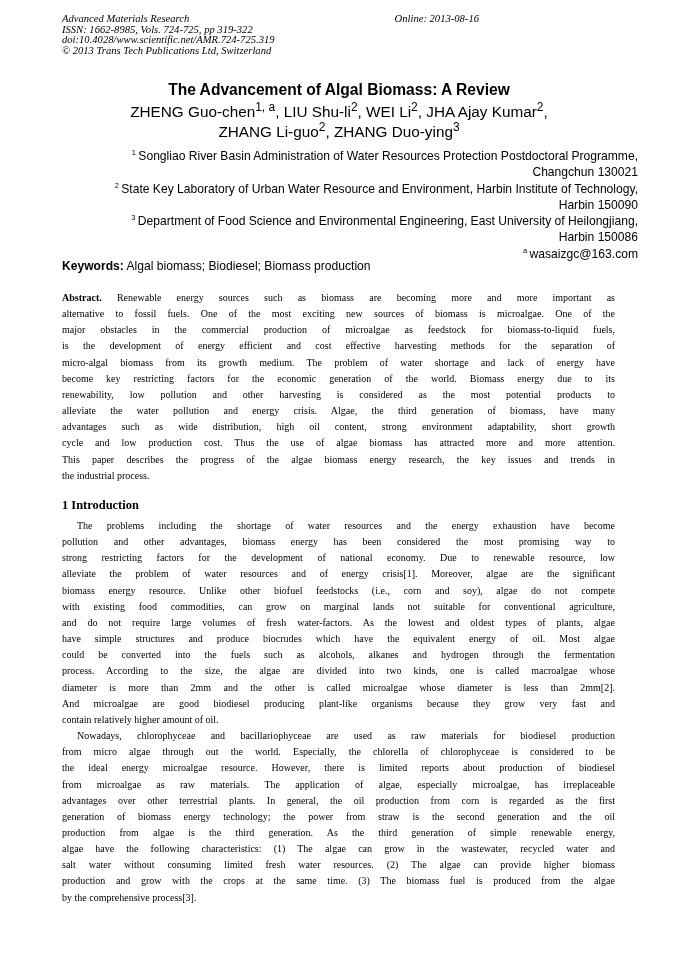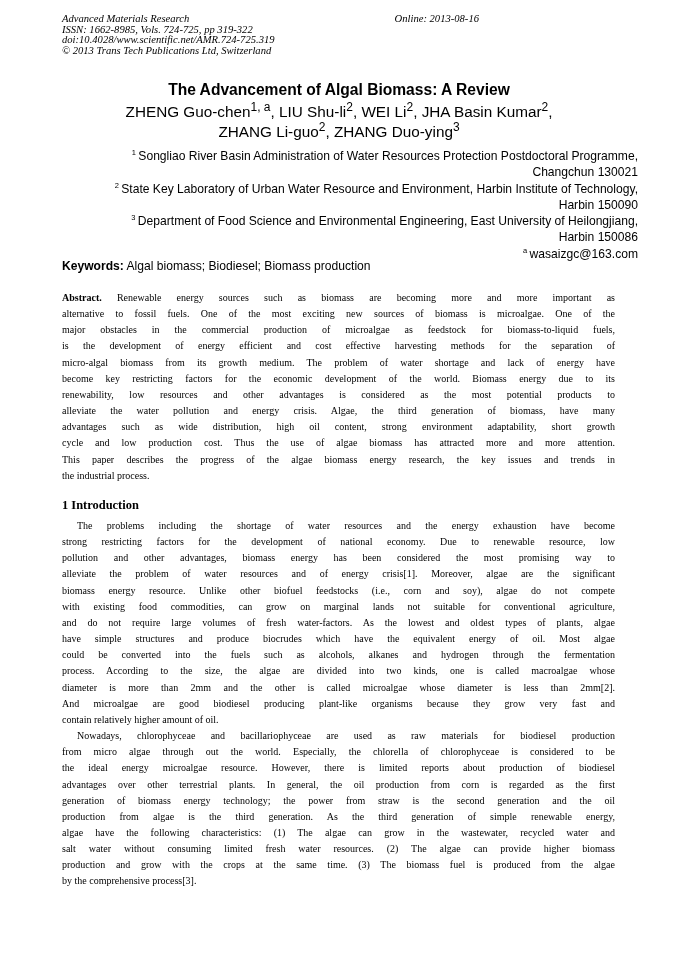--- a/index.html
+++ b/index.html
@@ -33,21 +33,21 @@
     <div>ISSN: 1662-8985, Vols. 724-725, pp 319-322</div>
     <div>doi:10.4028/www.scientific.net/AMR.724-725.319</div>
     <div>© 2013 Trans Tech Publications Ltd, Switzerland</div>
   </div>
   <div class="hdr hdr-right">Online: 2013-08-16</div>
 
   <div class="title">The Advancement of Algal Biomass: A Review</div>
 
   <div class="authors">
     <div>
-      <span>ZHENG Guo-chen</span><sup>1, a</sup>, <span>LIU Shu-li</span><sup>2</sup>, <span>WEI Li</span><sup>2</sup>, <span>JHA Basin Kumar</span><sup>2</sup>,
+      <span>ZHENG Guo-chen</span><sup>1, a</sup>, <span>LIU Shu-li</span><sup>2</sup>, <span>WEI Li</span><sup>2</sup>, <span>JHA Ajay Kumar</span><sup>2</sup>,
     </div>
     <div>
       <span>ZHANG Li-guo</span><sup>2</sup>, <span>ZHANG Duo-ying</span><sup>3</sup>
     </div>
   </div>
 
   <div class="affils">
     <div><sup>1</sup> <span>Songliao River Basin Administration of Water Resources Protection Postdoctoral Programme,</span></div>
     <div>Changchun 130021</div>
     <div><sup>2</sup> <span>State Key Laboratory of Urban Water Resource and Environment, Harbin Institute of Technology,</span></div>
@@ -60,51 +60,52 @@
   <div class="keywords">
     <b>Keywords:</b> <span>Algal biomass; Biodiesel; Biomass production</span>
   </div>
 
   <div class="body-text abstract">
     <span class="line" style="white-space: normal;"><b>Abstract.</b><span> Renewable energy sources such as biomass are becoming more and more important as</span></span>
     <span class="line" style="white-space: normal;">alternative to fossil fuels. One of the most exciting new sources of biomass is microalgae. One of the</span>
     <span class="line" style="white-space: normal;">major obstacles in the commercial production of microalgae as feedstock for biomass-to-liquid fuels,</span>
     <span class="line" style="white-space: normal;">is the development of energy efficient and cost effective harvesting methods for the separation of</span>
     <span class="line" style="white-space: normal;">micro-algal biomass from its growth medium. The problem of water shortage and lack of energy have</span>
-    <span class="line" style="white-space: normal;">become key restricting factors for the economic development of the world. Biomass energy due to its</span>
-    <span class="line" style="white-space: normal;">renewability, low resources and other advantages is considered as the most potential products to</span>
+    <span class="line" style="white-space: normal;">become key restricting factors for the economic generation of the world. Biomass energy due to its</span>
+    <span class="line" style="white-space: normal;">renewability, low pollution and other harvesting is considered as the most potential products to</span>
     <span class="line" style="white-space: normal;">alleviate the water pollution and energy crisis. Algae, the third generation of biomass, have many</span>
     <span class="line" style="white-space: normal;">advantages such as wide distribution, high oil content, strong environment adaptability, short growth</span>
     <span class="line" style="white-space: normal;">cycle and low production cost. Thus the use of algae biomass has attracted more and more attention.</span>
     <span class="line" style="white-space: normal;">This paper describes the progress of the algae biomass energy research, the key issues and trends in</span>
     <span class="line last" style="white-space: normal;">the industrial process.</span>
   </div>
 
   <div class="section-head">1 Introduction</div>
 
   <div class="body-text intro">
     <div>
       <span class="line" style="padding-left: 15px; white-space: normal;">The problems including the shortage of water resources and the energy exhaustion have become</span>
+      <span class="line" style="white-space: normal;">pollution and other advantages, biomass energy has been considered the most promising way to</span>
       <span class="line" style="white-space: normal;">strong restricting factors for the development of national economy. Due to renewable resource, low</span>
-      <span class="line" style="white-space: normal;">pollution and other advantages, biomass energy has been considered the most promising way to</span>
       <span class="line" style="white-space: normal;">alleviate the problem of water resources and of energy crisis[1]. Moreover, algae are the significant</span>
       <span class="line" style="white-space: normal;">biomass energy resource. Unlike other biofuel feedstocks (i.e., corn and soy), algae do not compete</span>
       <span class="line" style="white-space: normal;">with existing food commodities, can grow on marginal lands not suitable for conventional agriculture,</span>
       <span class="line" style="white-space: normal;">and do not require large volumes of fresh water-factors. As the lowest and oldest types of plants, algae</span>
       <span class="line" style="white-space: normal;">have simple structures and produce biocrudes which have the equivalent energy of oil. Most algae</span>
       <span class="line" style="white-space: normal;">could be converted into the fuels such as alcohols, alkanes and hydrogen through the fermentation</span>
       <span class="line" style="white-space: normal;">process. According to the size, the algae are divided into two kinds, one is called macroalgae whose</span>
       <span class="line" style="white-space: normal;">diameter is more than 2mm and the other is called microalgae whose diameter is less than 2mm[2].</span>
       <span class="line" style="white-space: normal;">And microalgae are good biodiesel producing plant-like organisms because they grow very fast and</span>
       <span class="line last" style="white-space: normal;">contain relatively higher amount of oil.</span>
     </div>
     <div>
       <span class="line" style="padding-left: 15px; white-space: normal;">Nowadays, chlorophyceae and bacillariophyceae are used as raw materials for biodiesel production</span>
       <span class="line" style="white-space: normal;">from micro algae through out the world. Especially, the chlorella of chlorophyceae is considered to be</span>
       <span class="line" style="white-space: normal;">the ideal energy microalgae resource. However, there is limited reports about production of biodiesel</span>
+      <span class="line" style="white-space: normal;">from microalgae as raw materials. The application of algae, especially microalgae, has irreplaceable</span>
       <span class="line" style="white-space: normal;">advantages over other terrestrial plants. In general, the oil production from corn is regarded as the first</span>
       <span class="line" style="white-space: normal;">generation of biomass energy technology; the power from straw is the second generation and the oil</span>
       <span class="line" style="white-space: normal;">production from algae is the third generation. As the third generation of simple renewable energy,</span>
       <span class="line" style="white-space: normal;">algae have the following characteristics: (1) The algae can grow in the wastewater, recycled water and</span>
       <span class="line" style="white-space: normal;">salt water without consuming limited fresh water resources. (2) The algae can provide higher biomass</span>
       <span class="line" style="white-space: normal;">production and grow with the crops at the same time. (3) The biomass fuel is produced from the algae</span>
       <span class="line last" style="white-space: normal;">by the comprehensive process[3].</span>
     </div>
   </div>
 

